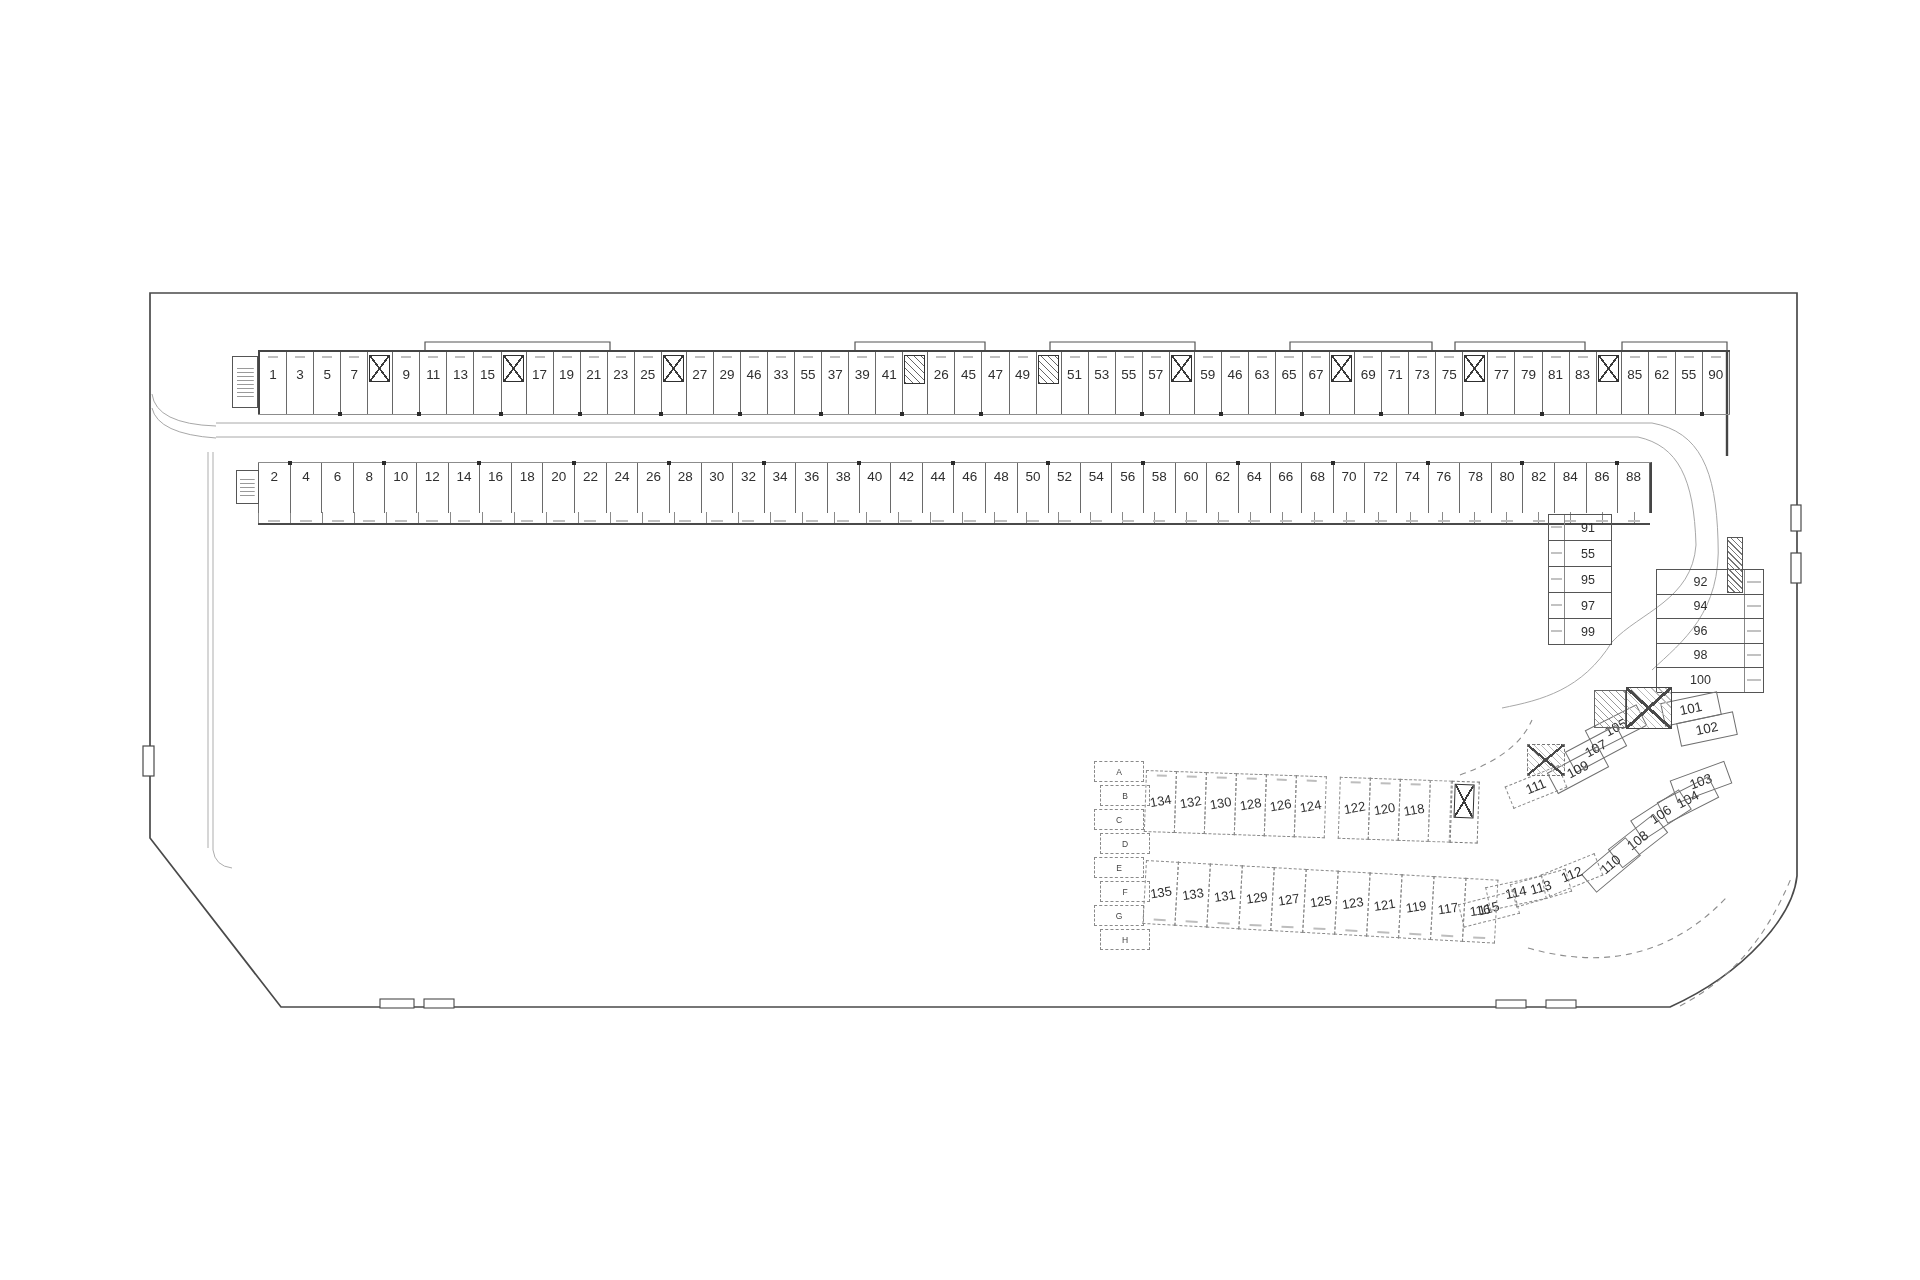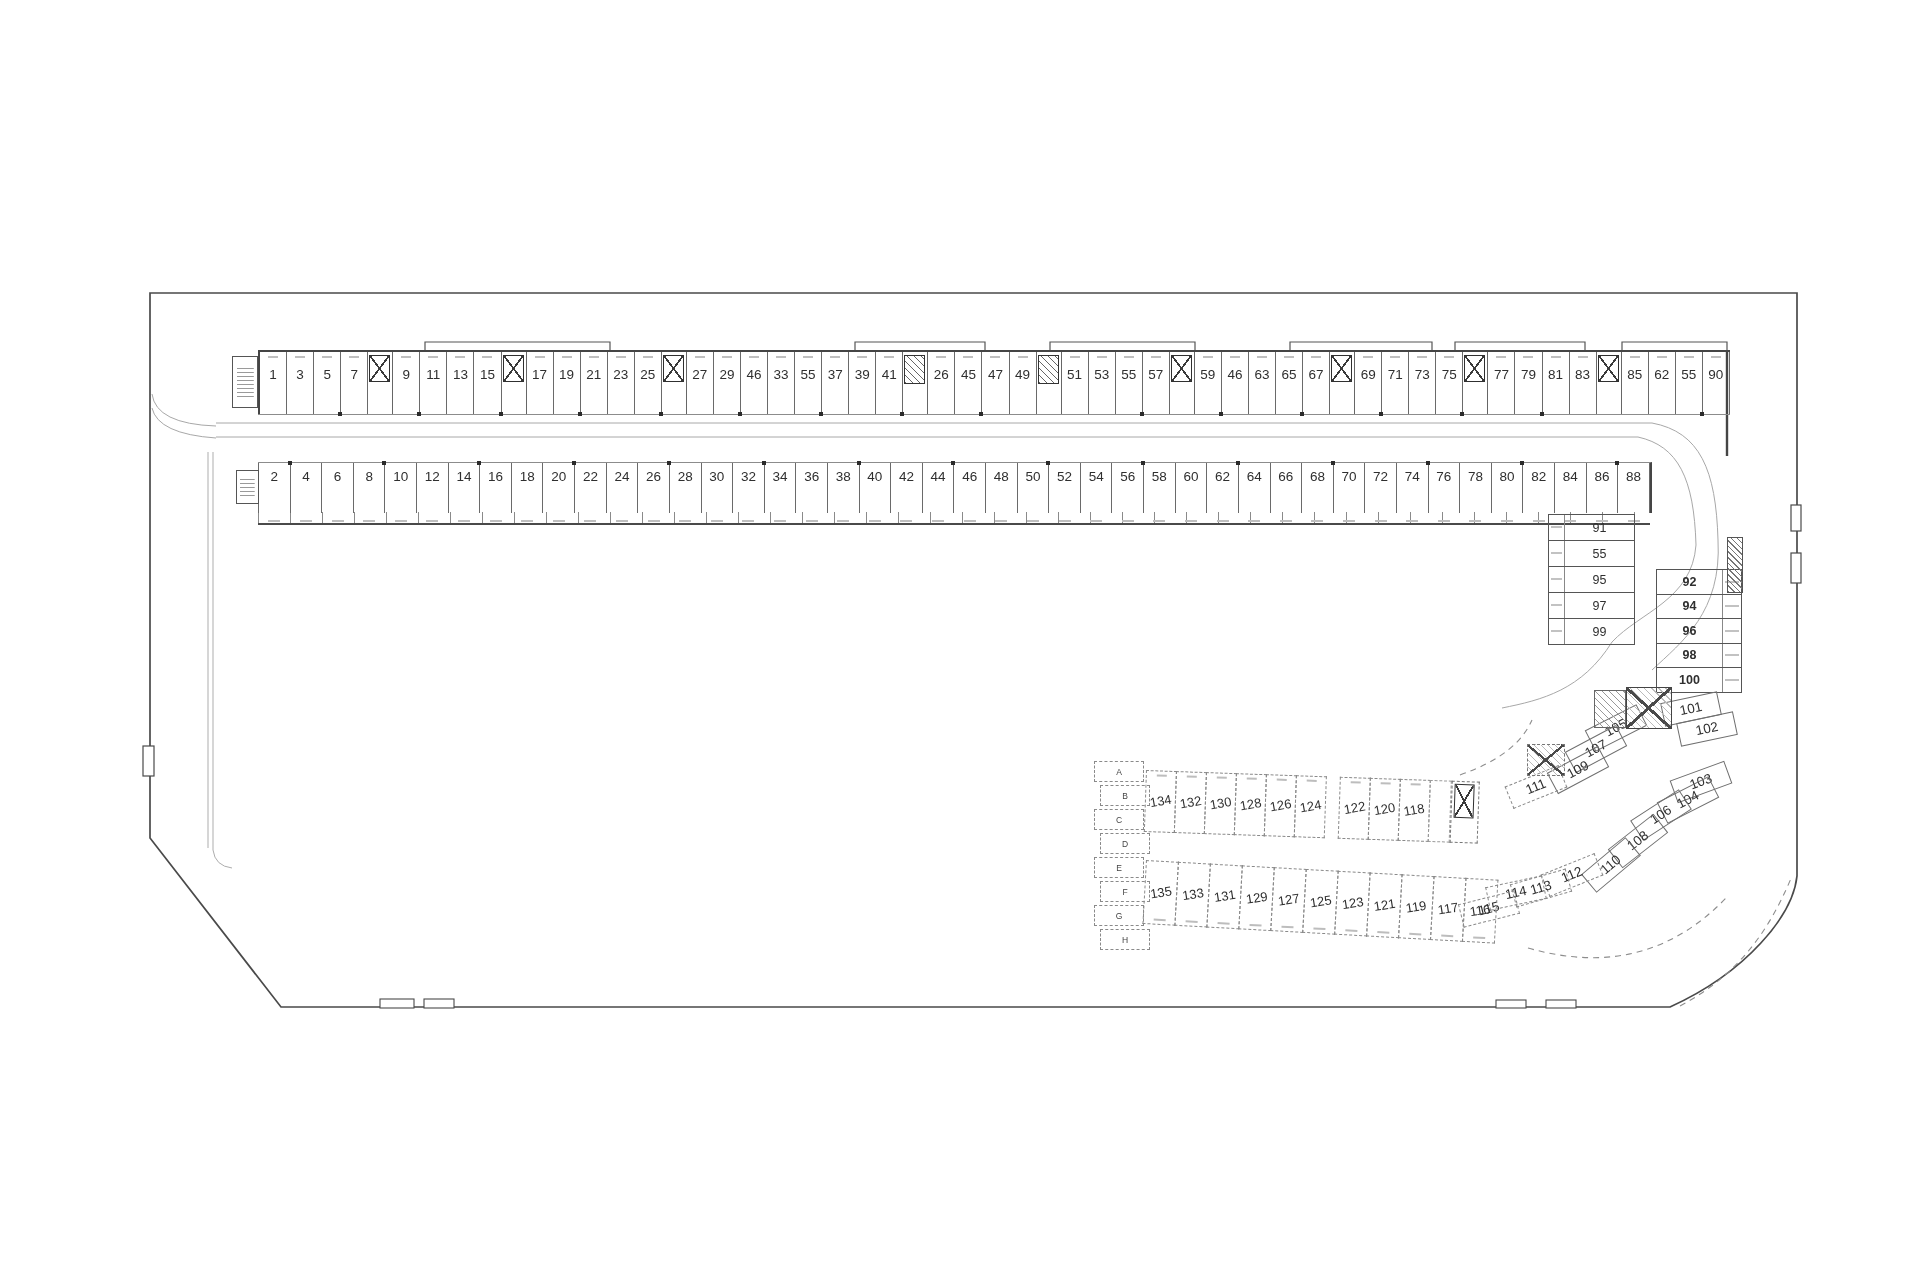--- a/index.html
+++ b/index.html
@@ -33,24 +33,24 @@
   
   .codestrip{position:absolute;left:258px;top:512px;width:1392px;height:11px;z-index:2;
      border-bottom:2px solid #4a4a4a;
      background:repeating-linear-gradient(90deg,#8a8a8a 0 1px,transparent 1px 32px);}
 
   
   .minilabel{position:absolute;z-index:4;border:1px solid #555;background:
      repeating-linear-gradient(0deg,#9a9a9a 0 1px,transparent 1px 4px);background-size:70% 60%;background-position:center;background-repeat:no-repeat;}
 
   
-  .colA{position:absolute;left:1548px;top:514px;width:87px;z-index:3;border-top:1px solid #555;}
+  .colA{position:absolute;left:1548px;top:514px;width:64px;z-index:3;border-top:1px solid #555;}
   .colA .crow{display:flex;height:25px;border:1px solid #555;border-top:none;}
   .colA .tiny{flex:0 0 15px;border-right:1px solid #888;position:relative;}
-  .colB{position:absolute;left:1656px;top:569px;width:86px;z-index:3;border-top:1px solid #555;font-weight:bold;}
+  .colB{position:absolute;left:1656px;top:569px;width:108px;z-index:3;border-top:1px solid #555;}
   .colB .crow{display:flex;height:23.5px;border:1px solid #555;border-top:none;}
   .colB .tiny{order:2;flex:0 0 18px;border-left:1px solid #888;position:relative;}
   .crow .cnum{flex:1;display:flex;align-items:center;justify-content:center;font-size:12.5px;}
   .tiny::before{content:"";position:absolute;top:45%;left:2px;right:2px;height:2px;background:#c2c2c2;}
 
   
   .fan-stall{position:absolute;width:56px;height:22px;border:1px solid #6f6f6f;display:flex;align-items:center;
      justify-content:center;font-size:13px;z-index:3;background:rgba(255,255,255,.0);}
   .fan-stall.dashed{border:1px dashed #8a8a8a;}
 

